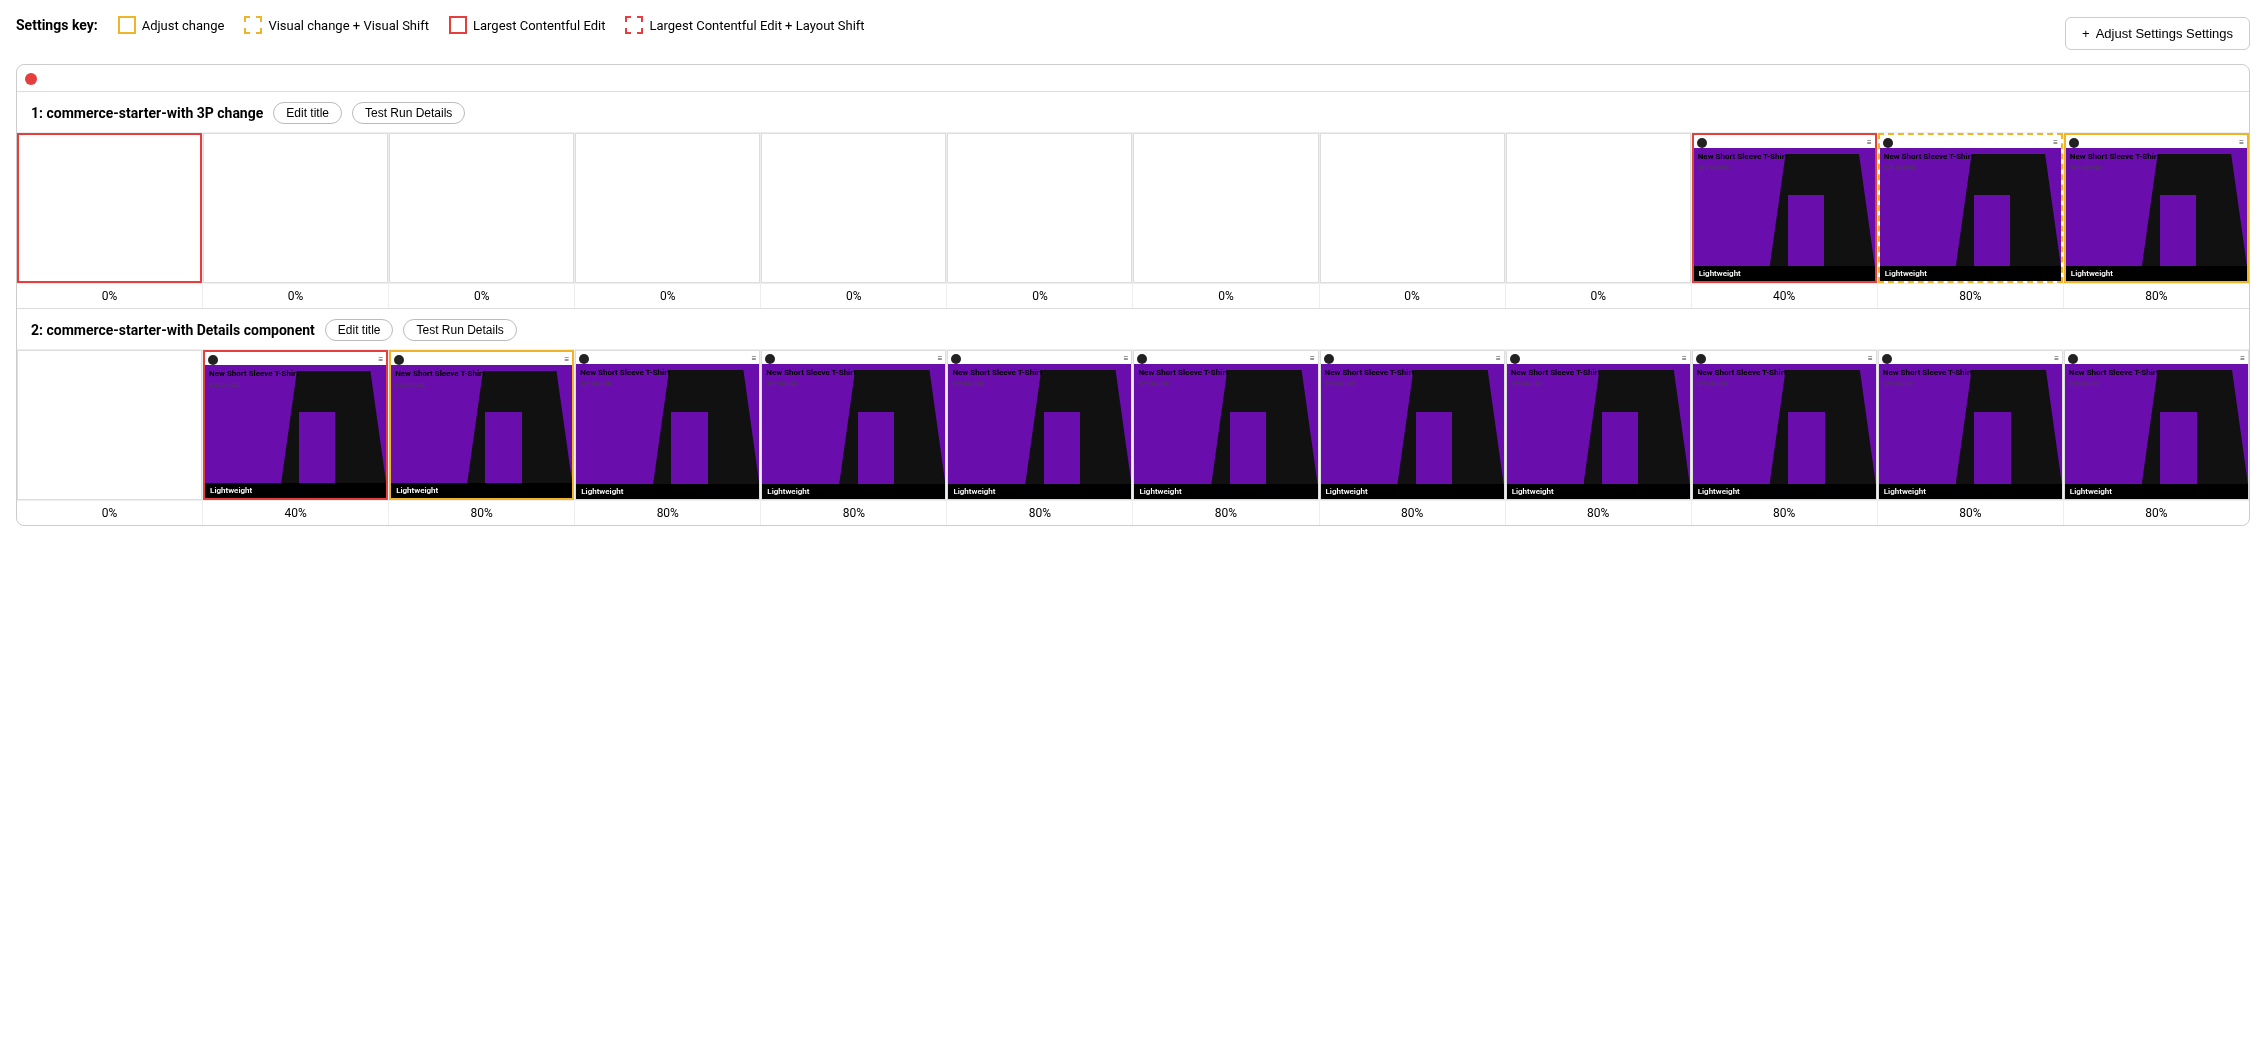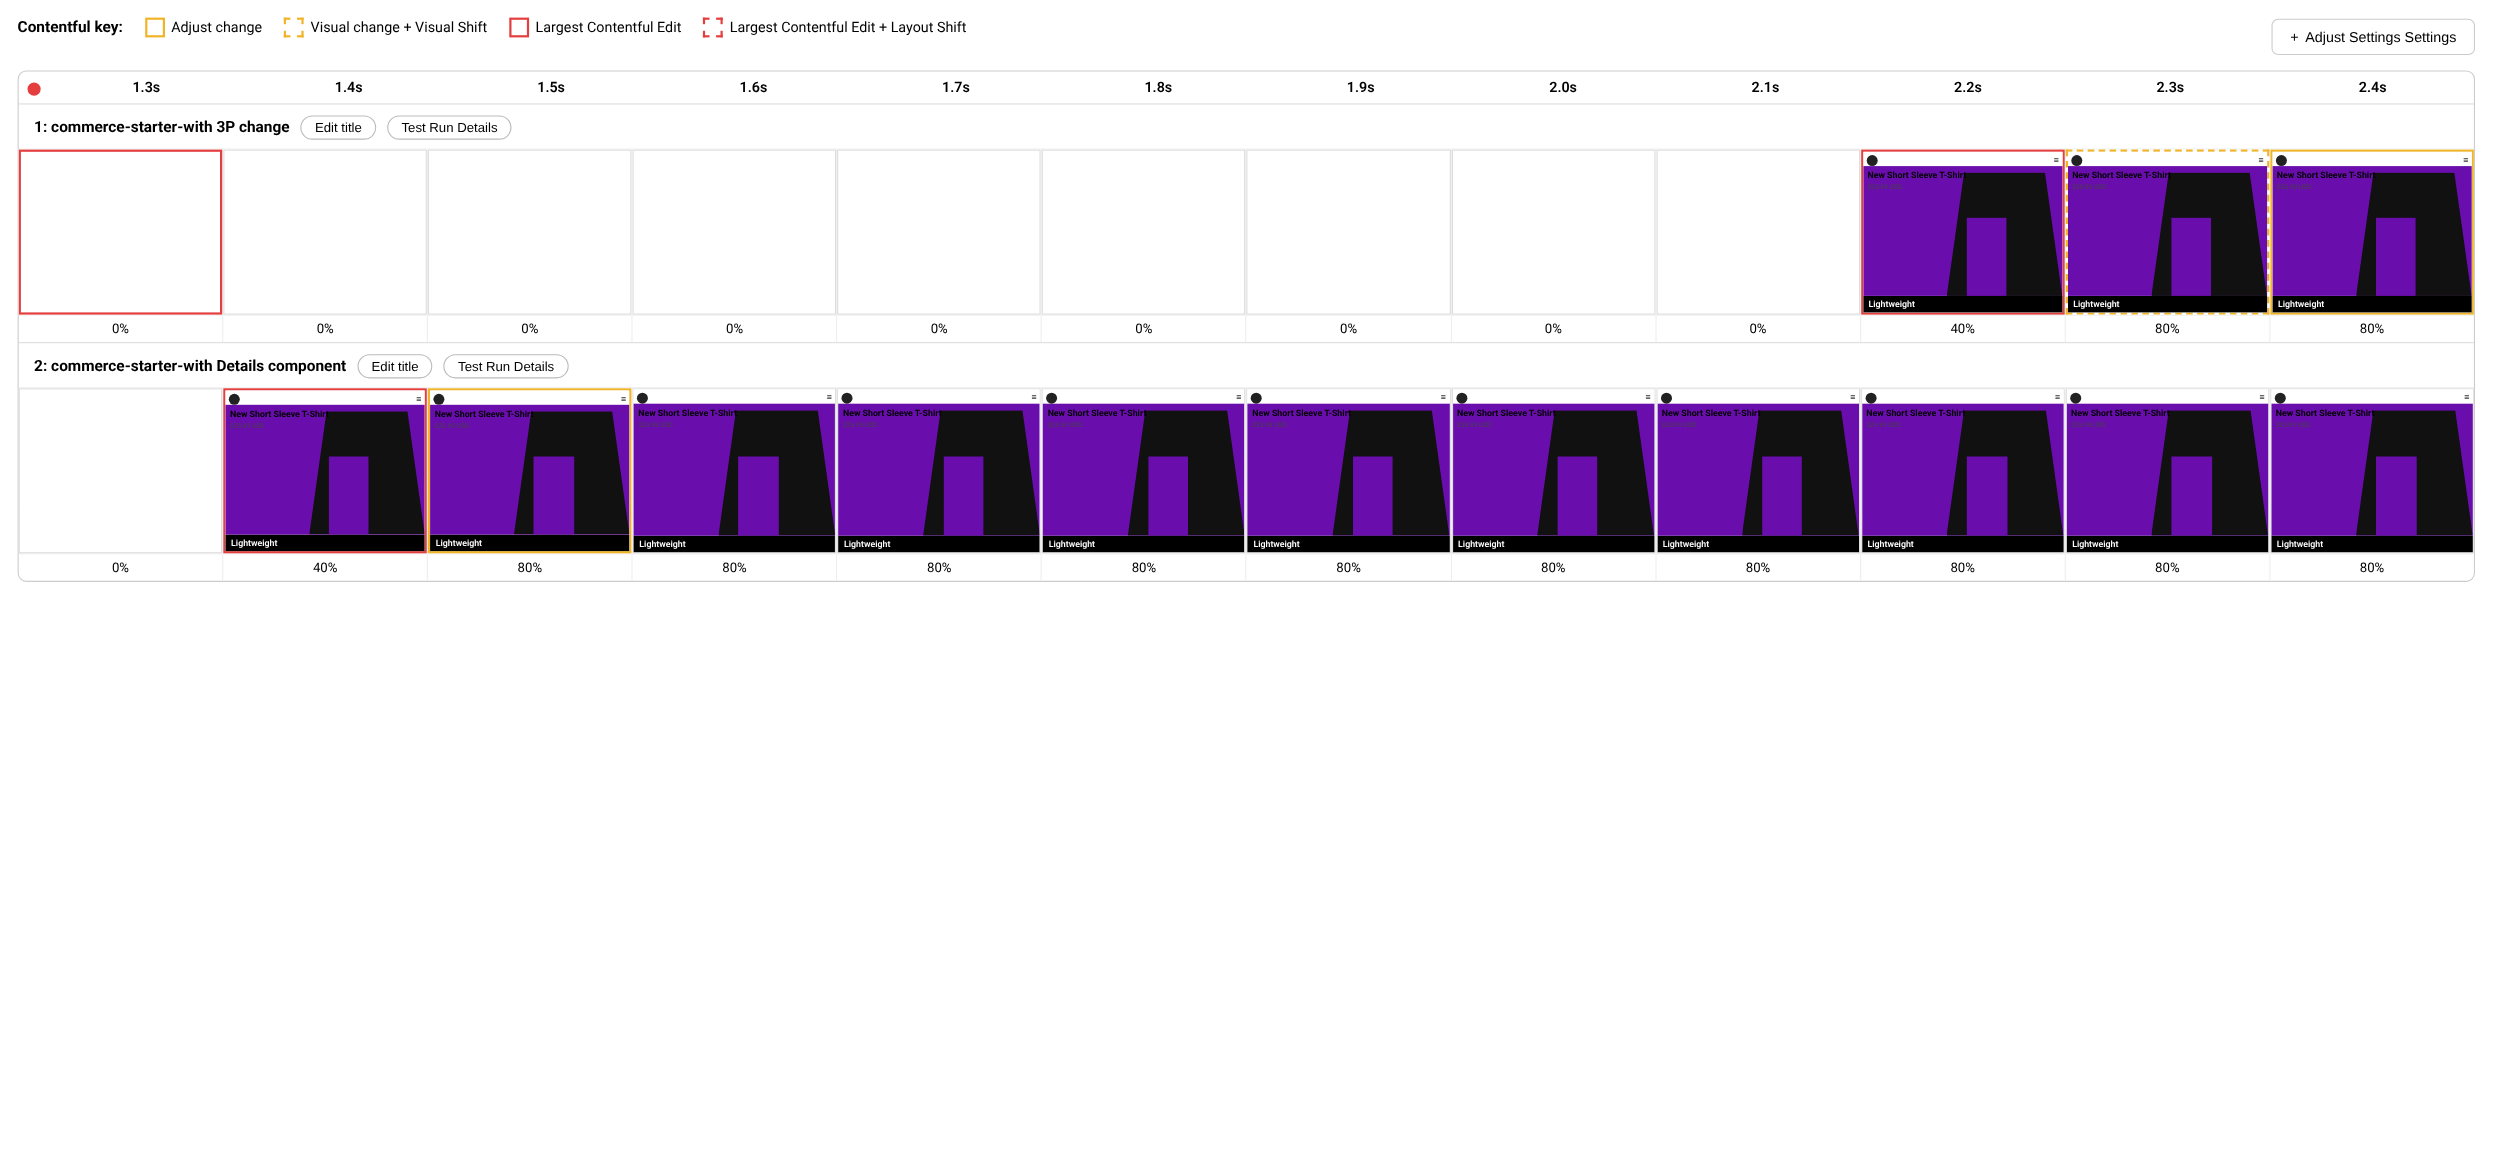--- a/index.html
+++ b/index.html
@@ -179,21 +179,21 @@
       display: flex;
       align-items: center;
       margin-bottom: 14px;
     }
   </style>
 </head>
 <body>
 
 <div class="top-bar">
   <div class="filmstrip-key">
-    <span class="key-label">Contentful key:</span>
+    <span class="key-label">Settings key:</span>
     <div class="key-item">
       <div class="key-box key-box-solid-yellow"></div>
       <span>Adjust change</span>
     </div>
     <div class="key-item">
       <div class="key-box key-box-dashed-yellow"></div>
       <span>Visual change + Visual Shift</span>
     </div>
     <div class="key-item">
       <div class="key-box key-box-solid-red"></div>
@@ -207,34 +207,20 @@
   <button class="adjust-btn">
     <span>+</span>
     <span>Adjust Settings Settings</span>
   </button>
 </div>
 
 <div class="filmstrip-container">
 
   <div class="timeline-header">
     <div class="timeline-dot"></div>
-    <div class="timeline-ticks" id="timeline-ticks-container">
-        <div class="tick">1.3s</div>
-        <div class="tick">1.4s</div>
-        <div class="tick">1.5s</div>
-        <div class="tick">1.6s</div>
-        <div class="tick">1.7s</div>
-        <div class="tick">1.8s</div>
-        <div class="tick">1.9s</div>
-        <div class="tick">2.0s</div>
-        <div class="tick">2.1s</div>
-        <div class="tick">2.2s</div>
-        <div class="tick">2.3s</div>
-        <div class="tick">2.4s</div>
-      </div>
   </div>
 
   <div class="row-section">
     <div class="row-header">
       <span style="font-weight:700;font-size:14px;">1: commerce-starter-with 3P change</span>
       <button class="row-title-btn">Edit title</button>
       <button class="row-title-btn">Test Run Details</button>
     </div>
     <div class="frames-row" id="row1-frames">
         <div class="frame-cell">

